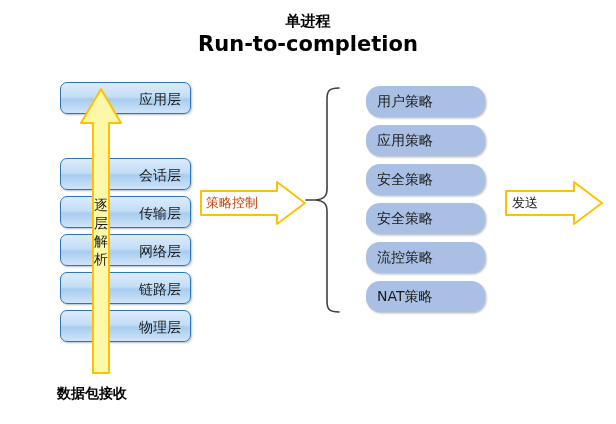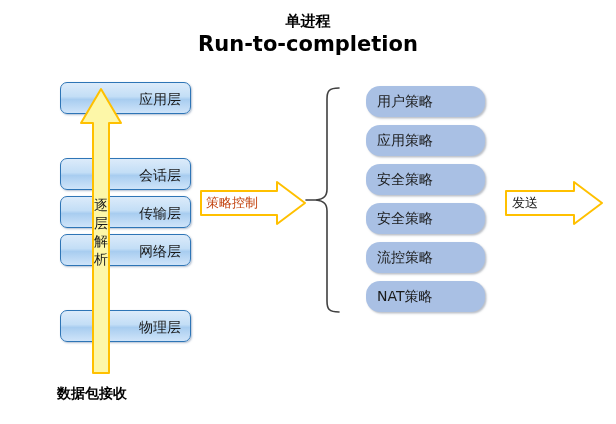--- a/index.html
+++ b/index.html
@@ -192,20 +192,23 @@
     </div>
     <div class="osi-box" style="top:114px;">
       <span class="osi-label">传输层</span>
     </div>
     <div class="osi-box" style="top:76px;">
       <span class="osi-label">会话层</span>
     </div>
     <div class="osi-box" style="top:152px;">
       <span class="osi-label">网络层</span>
     </div>
+    <div class="osi-box" style="top:190px;">
+      <span class="osi-label">链路层</span>
+    </div>
     <div class="osi-box" style="top:228px;">
       <span class="osi-label">物理层</span>
     </div>
   </div>
 
   <div id="up-arrow">
     <svg width="46" height="290" viewBox="0 0 46 290">
       <polygon points="23,3 43,37 31,37 31,287 15,287 15,37 3,37" fill="#fdf7a8" stroke="#ffc000" stroke-width="2" stroke-linejoin="round"></polygon>
     </svg>
     <div id="up-arrow-text">

